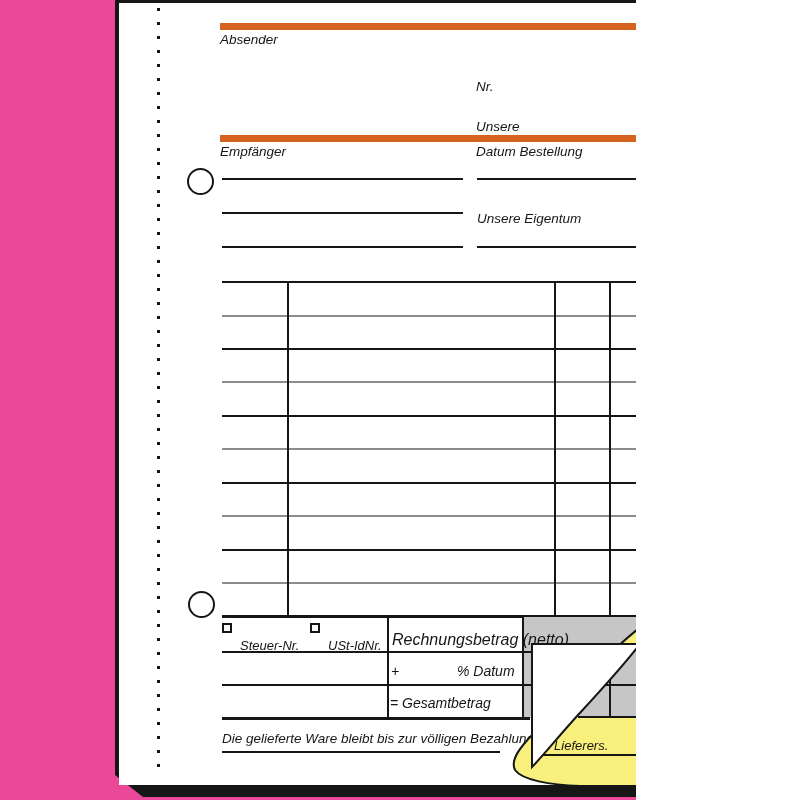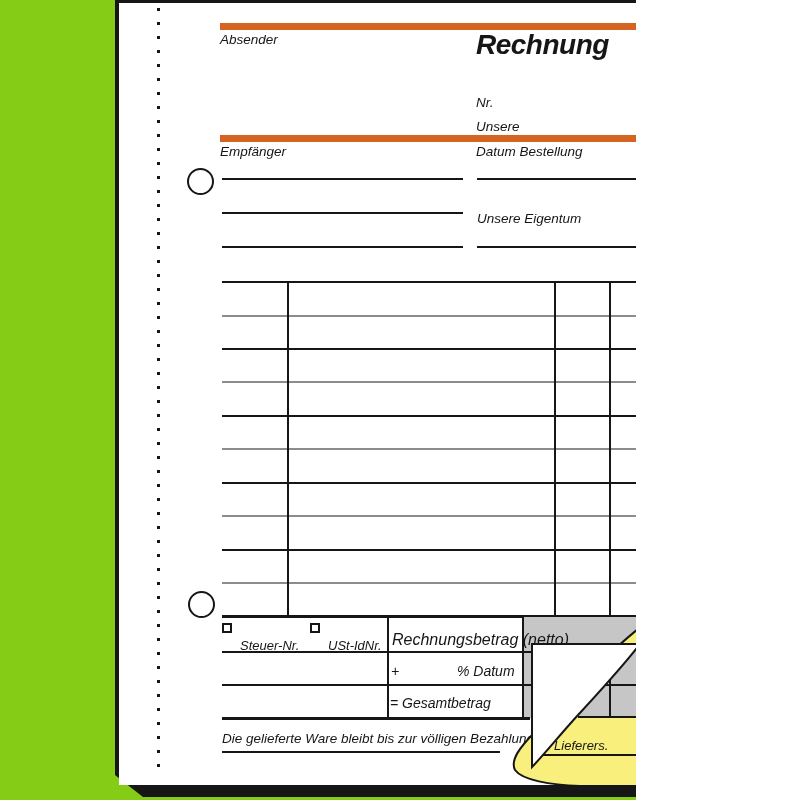--- a/index.html
+++ b/index.html
@@ -2,21 +2,21 @@
 <html style="--accent-orange: #d4641f; --cell-gray: #c6c6c6; --copy-yellow: #f8ef7d; --ink-black: #161616;"><head>
 <meta charset="utf-8">
 <style>
   :root{
     --accent-orange:#d4641f;
     --cell-gray:#c6c6c6;
     --copy-yellow:#f8ef7d;
     --ink-black:#161616;
   }
   html,body{margin:0;padding:0;background:#ffffff;}
-  #screen{position:relative;width:636px;height:800px;background:#84cc16;overflow:hidden;
+  #screen{position:relative;width:636px;height:800px;background:#ec4899;overflow:hidden;
           font-family:"Liberation Sans",sans-serif;color:var(--ink-black);}
   #screen *{box-sizing:border-box;}
   .abs{position:absolute;}
   
   .backing{left:115px;top:0;width:568px;height:797px;background:var(--ink-black);
            clip-path:polygon(0 0,550px 0,568px 14px,568px 797px,28px 797px,0 775px);}
   .paper{left:119px;top:3px;width:552px;height:782px;background:#ffffff;}
   
   .perf{left:157px;top:8px;width:3px;height:764px;
         background:repeating-linear-gradient(to bottom,var(--ink-black) 0 3px,transparent 3px 14px);}
@@ -43,22 +43,21 @@
 <div id="screen">
 
   <div class="abs backing"></div>
   <div class="abs paper"></div>
   <div class="abs perf"></div>
   <div class="abs hole" style="left:187px;top:168px;"></div>
   <div class="abs hole" style="left:188px;top:591px;"></div>
 
   <div class="abs bar" style="top:23px;"></div>
   <div class="abs lbl" style="left:220px;top:33px;">Absender</div>
-  <div class="abs title" style="left:476px;top:31px;">Rechnung</div>
-  <div class="abs lbl" style="left:476px;top:96px;">Nr.</div>
+  <div class="abs lbl" style="left:476px;top:80px;">Nr.</div>
   <div class="abs lbl" style="left:476px;top:120px;">Unsere</div>
   <div class="abs bar" style="top:135px;"></div>
 
   <div class="abs lbl" style="left:220px;top:145px;">Empfänger</div>
   <div class="abs lbl" style="left:476px;top:145px;">Datum Bestellung</div>
   <div class="abs ln" style="left:222px;top:178px;width:241px;"></div>
   <div class="abs ln" style="left:222px;top:212px;width:241px;"></div>
   <div class="abs ln" style="left:222px;top:246px;width:241px;"></div>
   <div class="abs ln" style="left:477px;top:178px;width:174px;"></div>
   <div class="abs lbl" style="left:477px;top:212px;">Unsere Eigentum</div>

